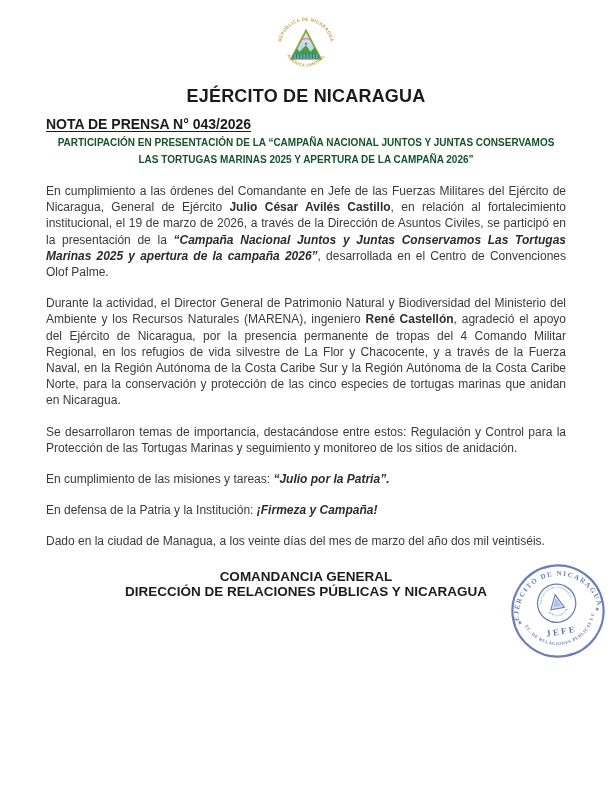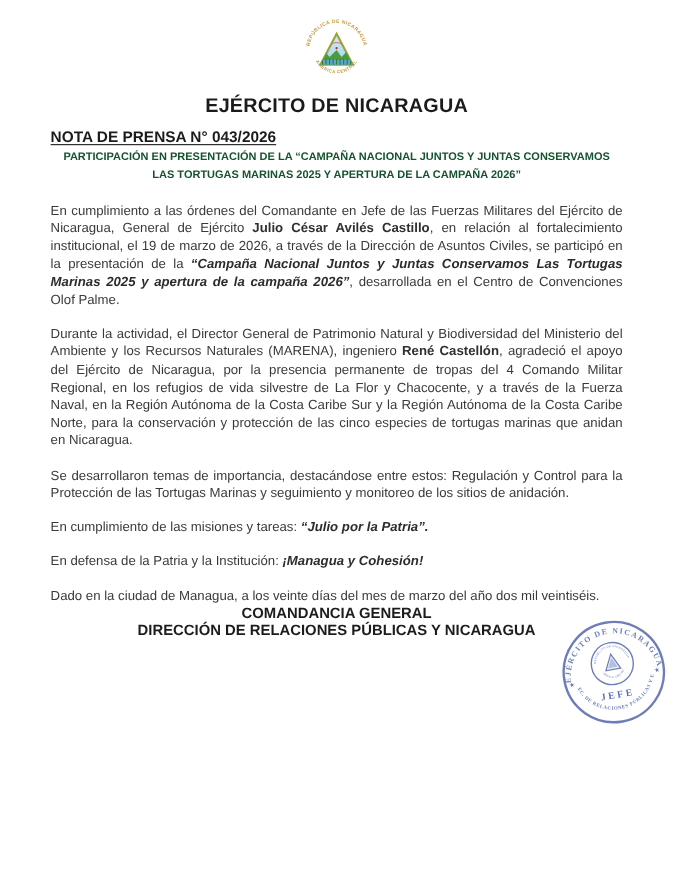--- a/index.html
+++ b/index.html
@@ -54,20 +54,21 @@
     margin: 15px 0 0 0;
   }
   .body-text .b { font-weight: 700; color: #2f2f2f; }
   .body-text .bi { font-weight: 700; font-style: italic; color: #2c2c2c; }
   .footer-block {
     text-align: center;
     font-weight: 700;
     font-size: 13.5px;
     color: #1c1c1c;
     line-height: 15.5px;
+    margin-top: 19px;
   }
   .seal {
     position: absolute;
     top: 562px;
     right: 5px;
     width: 98px;
     height: 98px;
     opacity: 0.88;
   }
   svg text { user-select: none; }
@@ -125,21 +126,21 @@
     <div class="headline">PARTICIPACIÓN EN PRESENTACIÓN DE LA “CAMPAÑA NACIONAL JUNTOS Y JUNTAS CONSERVAMOS LAS TORTUGAS MARINAS 2025 Y APERTURA DE LA CAMPAÑA 2026”</div>
 
     <p class="body-text"><span>En cumplimiento a las órdenes del Comandante en Jefe de las Fuerzas Militares del Ejército de Nicaragua, General de Ejército </span><span class="b">Julio César Avilés Castillo</span><span>, en relación al fortalecimiento institucional, el 19 de marzo de 2026, a través de la Dirección de Asuntos Civiles, se participó en la presentación de la </span><span class="bi">“Campaña Nacional Juntos y Juntas Conservamos Las Tortugas Marinas 2025 y apertura de la campaña 2026”</span><span>, desarrollada en el Centro de Convenciones Olof Palme.</span></p>
 
     <p class="body-text"><span>Durante la actividad, el Director General de Patrimonio Natural y Biodiversidad del Ministerio del Ambiente y los Recursos Naturales (MARENA), ingeniero </span><span class="b">René Castellón</span><span>, agradeció el apoyo del Ejército de Nicaragua, por la presencia permanente de tropas del 4 Comando Militar Regional, en los refugios de vida silvestre de La Flor y Chacocente, y a través de la Fuerza Naval, en la Región Autónoma de la Costa Caribe Sur y la Región Autónoma de la Costa Caribe Norte, para la conservación y protección de las cinco especies de tortugas marinas que anidan en Nicaragua.</span></p>
 
     <p class="body-text"><span>Se desarrollaron temas de importancia, destacándose entre estos: Regulación y Control para la Protección de las Tortugas Marinas y seguimiento y monitoreo de los sitios de anidación.</span></p>
 
     <p class="body-text"><span>En cumplimiento de las misiones y tareas: </span><span class="bi">“Julio por la Patria”.</span></p>
 
-    <p class="body-text"><span>En defensa de la Patria y la Institución: </span><span class="bi">¡Managua y Cohesión!</span></p>
+    <p class="body-text"><span>En defensa de la Patria y la Institución: </span><span class="bi">¡Firmeza y Campaña!</span></p>
 
     <p class="body-text"><span>Dado en la ciudad de Managua, a los veinte días del mes de marzo del año dos mil veintiséis.</span></p>
 
     <div class="footer-block">
       <div>COMANDANCIA GENERAL</div>
       <div>DIRECCIÓN DE RELACIONES PÚBLICAS Y NICARAGUA</div>
     </div>
 
   </div>
 

